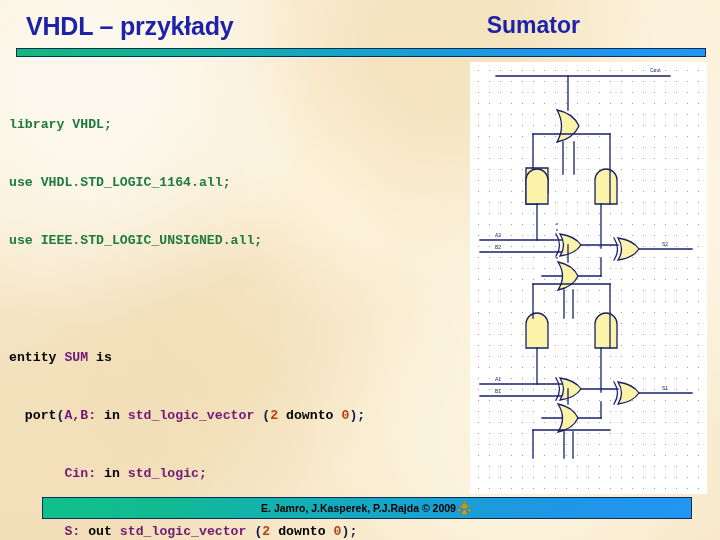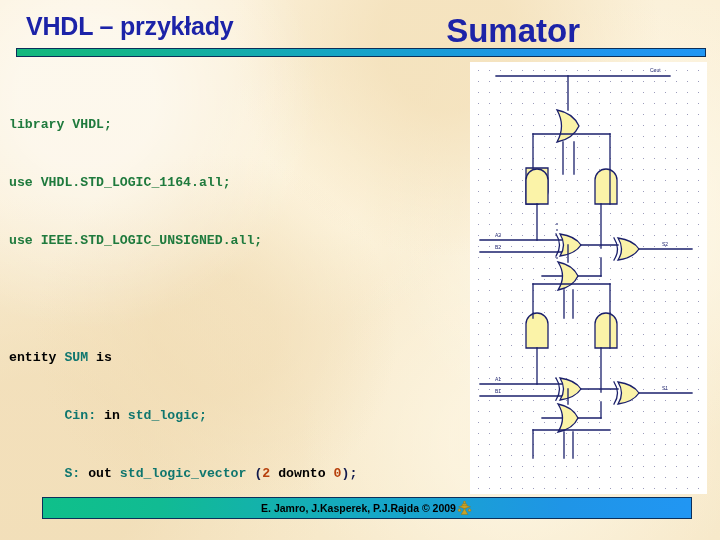--- a/index.html
+++ b/index.html
@@ -28,40 +28,40 @@
 
   
   #title-bar{position:absolute;left:0;top:0;width:600px;height:50px;}
   #slide-title{
     position:absolute;left:26px;top:12px;
     font-size:25px;font-weight:bold;color:#1c23a8;
     letter-spacing:-.2px;white-space:nowrap;
   }
   #slide-subtitle{
     position:absolute;right:20px;top:12px;
-    font-size:33px;font-weight:bold;color:#1c23a8;
+    font-size:23px;font-weight:bold;color:#1c23a8;
     white-space:nowrap;
   }
   #title-rule{
     position:absolute;left:16px;top:48px;width:690px;height:9px;
     background:linear-gradient(to right,#14b87d 0%,#13b58a 14%,#16a5c4 46%,#1e95e8 74%,#2196f3 100%);
     border:1px solid #0c2f5a;box-sizing:border-box;
   }
 
   
   #code-block{
     position:absolute;left:9px;top:76px;width:460px;
     font-family:"Liberation Mono","DejaVu Sans Mono",monospace;
     font-size:13.2px;line-height:19.4px;
     white-space:pre;font-weight:bold;
   }
   .code-line{height:19.4px;white-space:pre;}
   .g{color:#1f7a3d;}         
   .kw{color:#000000;}        
-  .id{color:#0f766e;}        
+  .id{color:#701a75;}        
   .num{color:#b7410e;}       
   .pl{color:#111a4d;}        
 
   
   #schematic-panel{
     position:absolute;left:470px;top:62px;width:237px;height:432px;
     background:#ffffff;
     overflow:hidden;
   }
   #schematic-grid{
@@ -99,20 +99,21 @@
     <div id="slide-subtitle">Sumator</div>
   </div>
   <div id="title-rule"></div>
 
   <div id="code-block">
     <div class="code-line"><span class="g">library VHDL;</span></div>
     <div class="code-line"><span class="g">use VHDL.STD_LOGIC_1164.all;</span></div>
     <div class="code-line"><span class="g">use IEEE.STD_LOGIC_UNSIGNED.all;</span></div>
     <div class="code-line">&nbsp;</div>
     <div class="code-line"><span class="kw">entity</span> <span class="id">SUM</span> <span class="kw">is</span></div>
+    <div class="code-line">  <span class="kw">port</span><span class="pl">(</span><span class="id">A,B:</span> <span class="kw">in</span> <span class="id">std_logic_vector</span> <span class="pl">(</span><span class="num">2</span> <span class="kw">downto</span> <span class="num">0</span><span class="pl">);</span></div>
     <div class="code-line">       <span class="id">Cin:</span> <span class="kw">in</span> <span class="id">std_logic;</span></div>
     <div class="code-line">       <span class="id">S:</span> <span class="kw">out</span> <span class="id">std_logic_vector</span> <span class="pl">(</span><span class="num">2</span> <span class="kw">downto</span> <span class="num">0</span><span class="pl">);</span></div>
     
     
     
     
     
     
     
     

